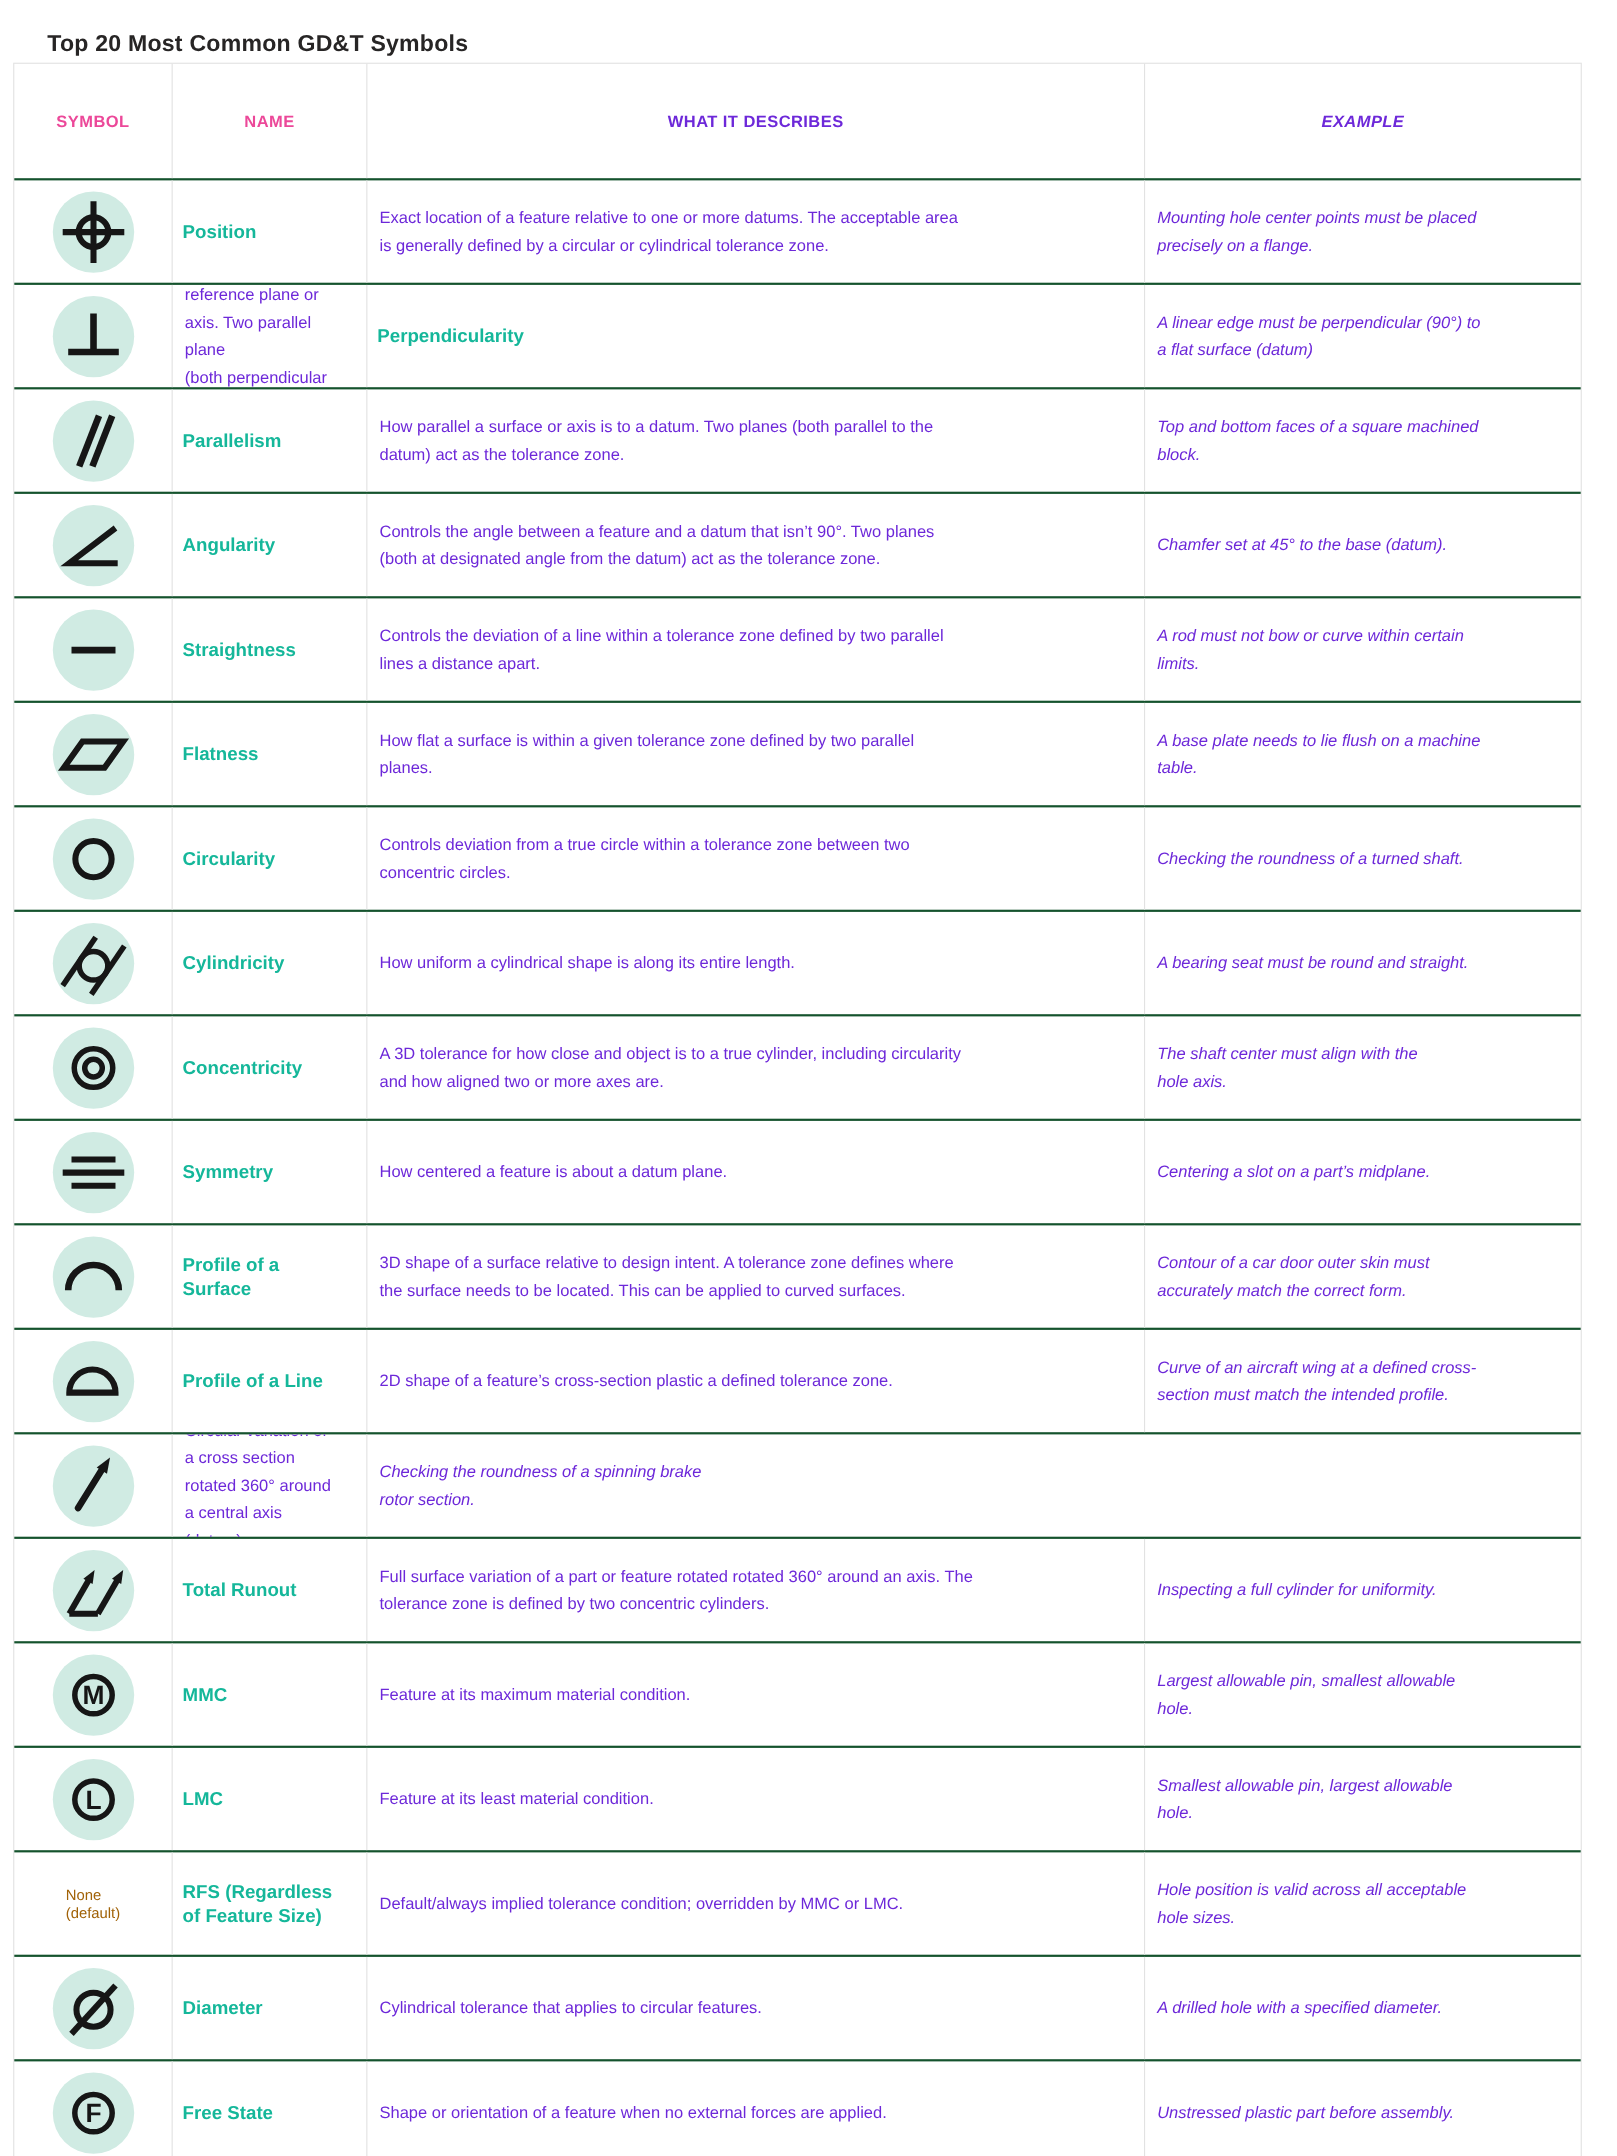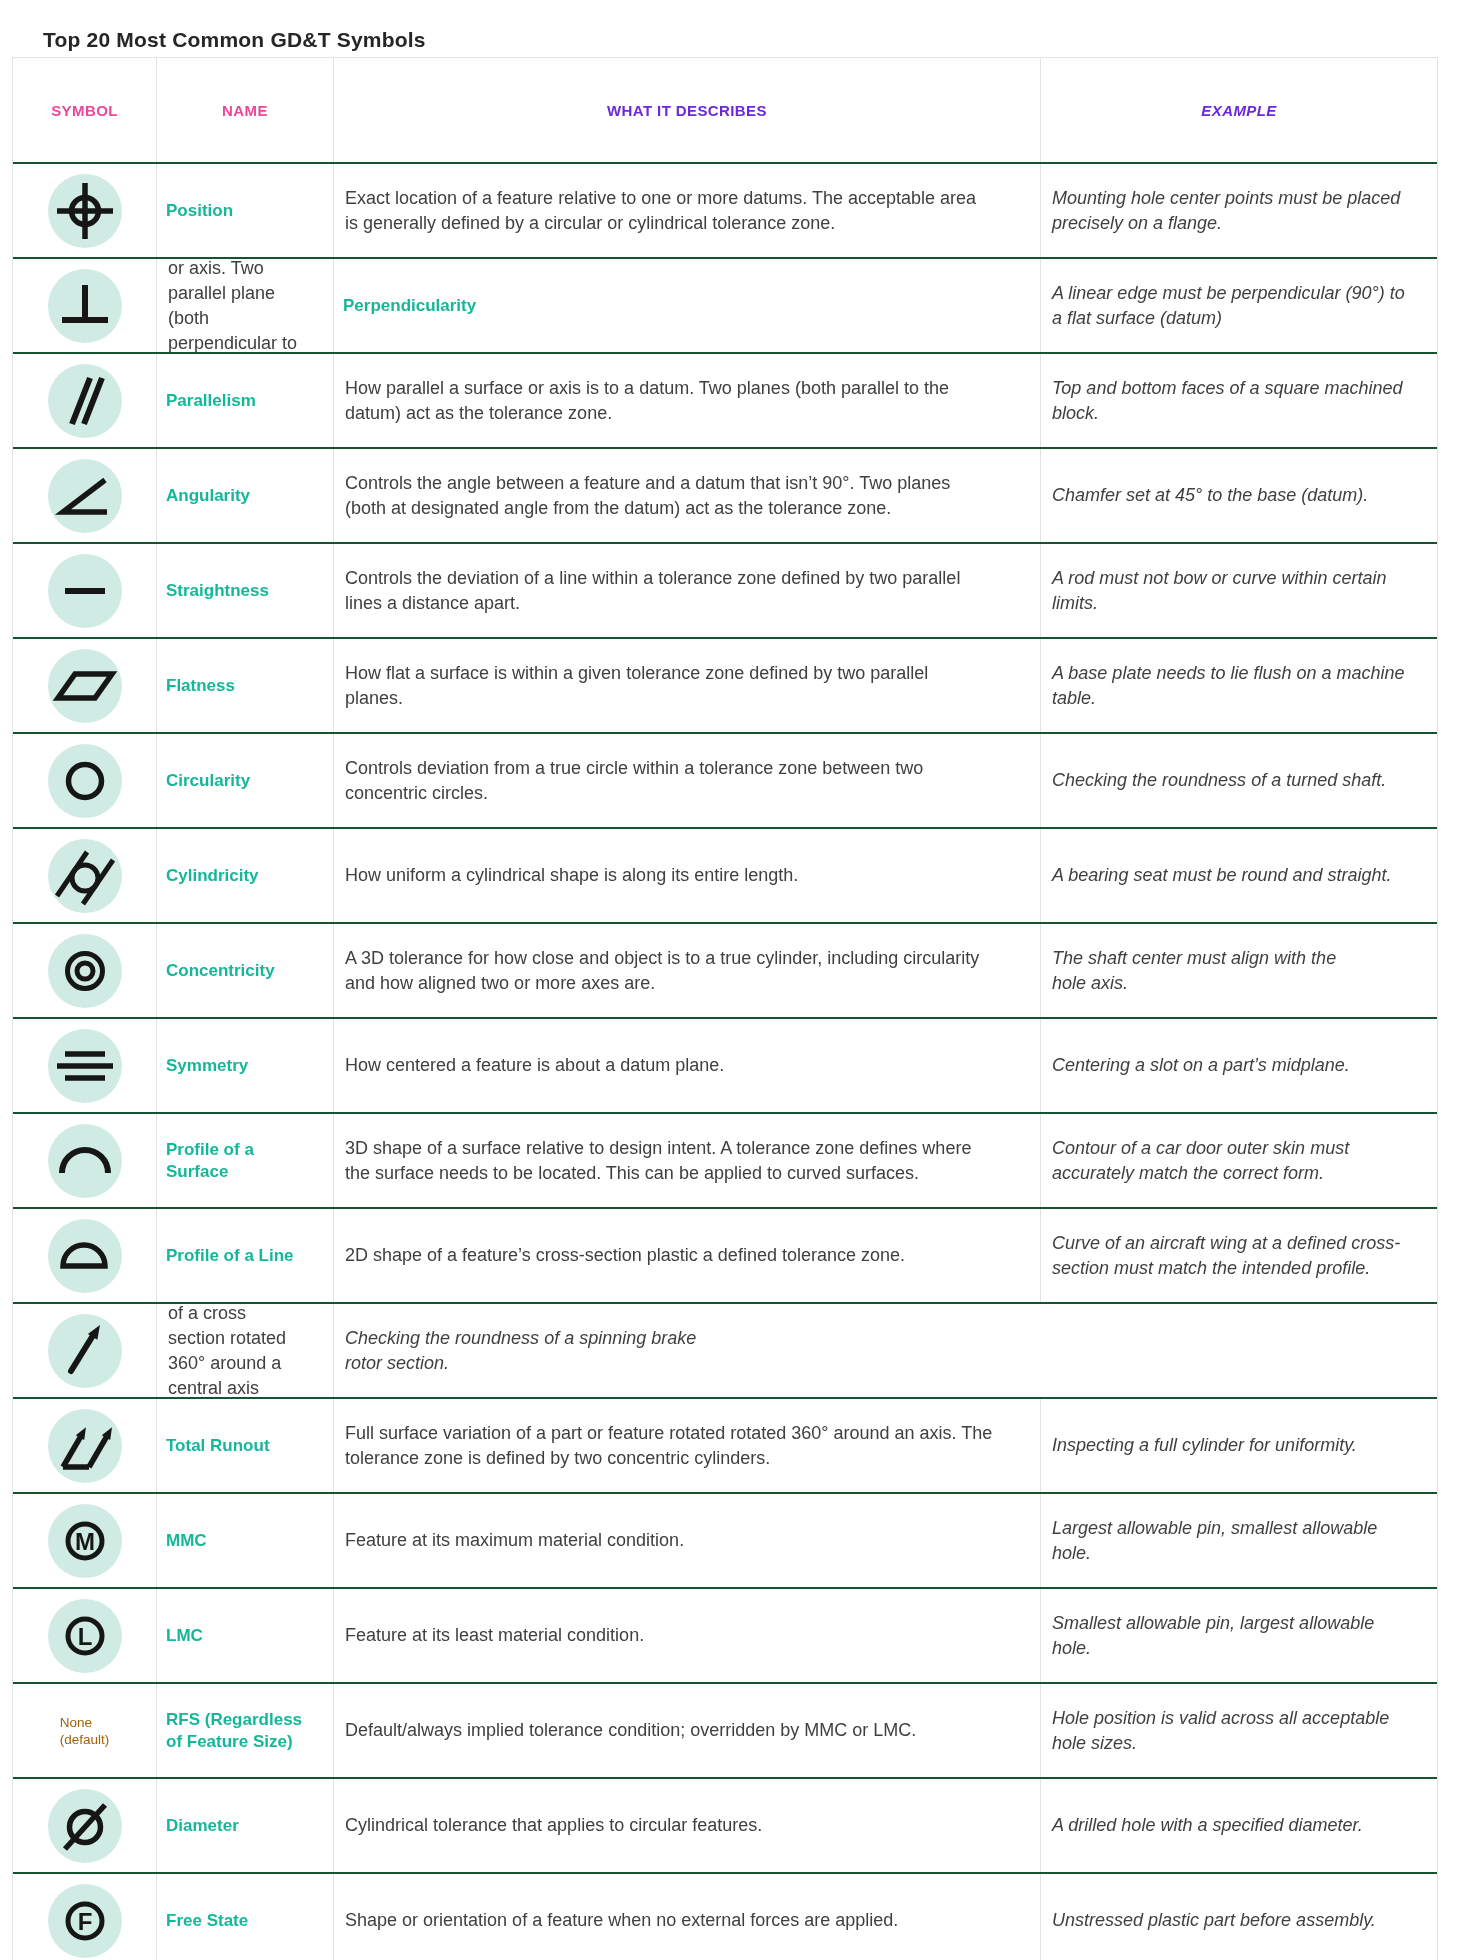--- a/index.html
+++ b/index.html
@@ -38,21 +38,21 @@
   .none-label{
     font-size:13.5px;line-height:17px;color:#a16207;text-align:left;white-space:pre-line;
   }
   .name-cell{padding-left:9px;padding-right:4px;}
   .name-text{
     font-size:17px;font-weight:bold;color:#15b79a;line-height:22px;white-space:pre-line;
   }
   .desc-cell{padding-left:11px;padding-right:28px;}
   .ex-cell{padding-left:11px;padding-right:14px;}
   .body-text{
-    font-size:18px;line-height:25px;color:#404040;white-space:pre-line;
+    font-size:15px;line-height:25px;color:#6d28d9;white-space:pre-line;
   }
 </style>
 </head>
 <body>
 
 <h1 class="page-title">Top 20 Most Common GD&amp;T Symbols</h1>
 
 <div class="gdt-table" id="gdt-table">
     <div class="t-row header">
       <div class="cell hcell accent">SYMBOL</div>

